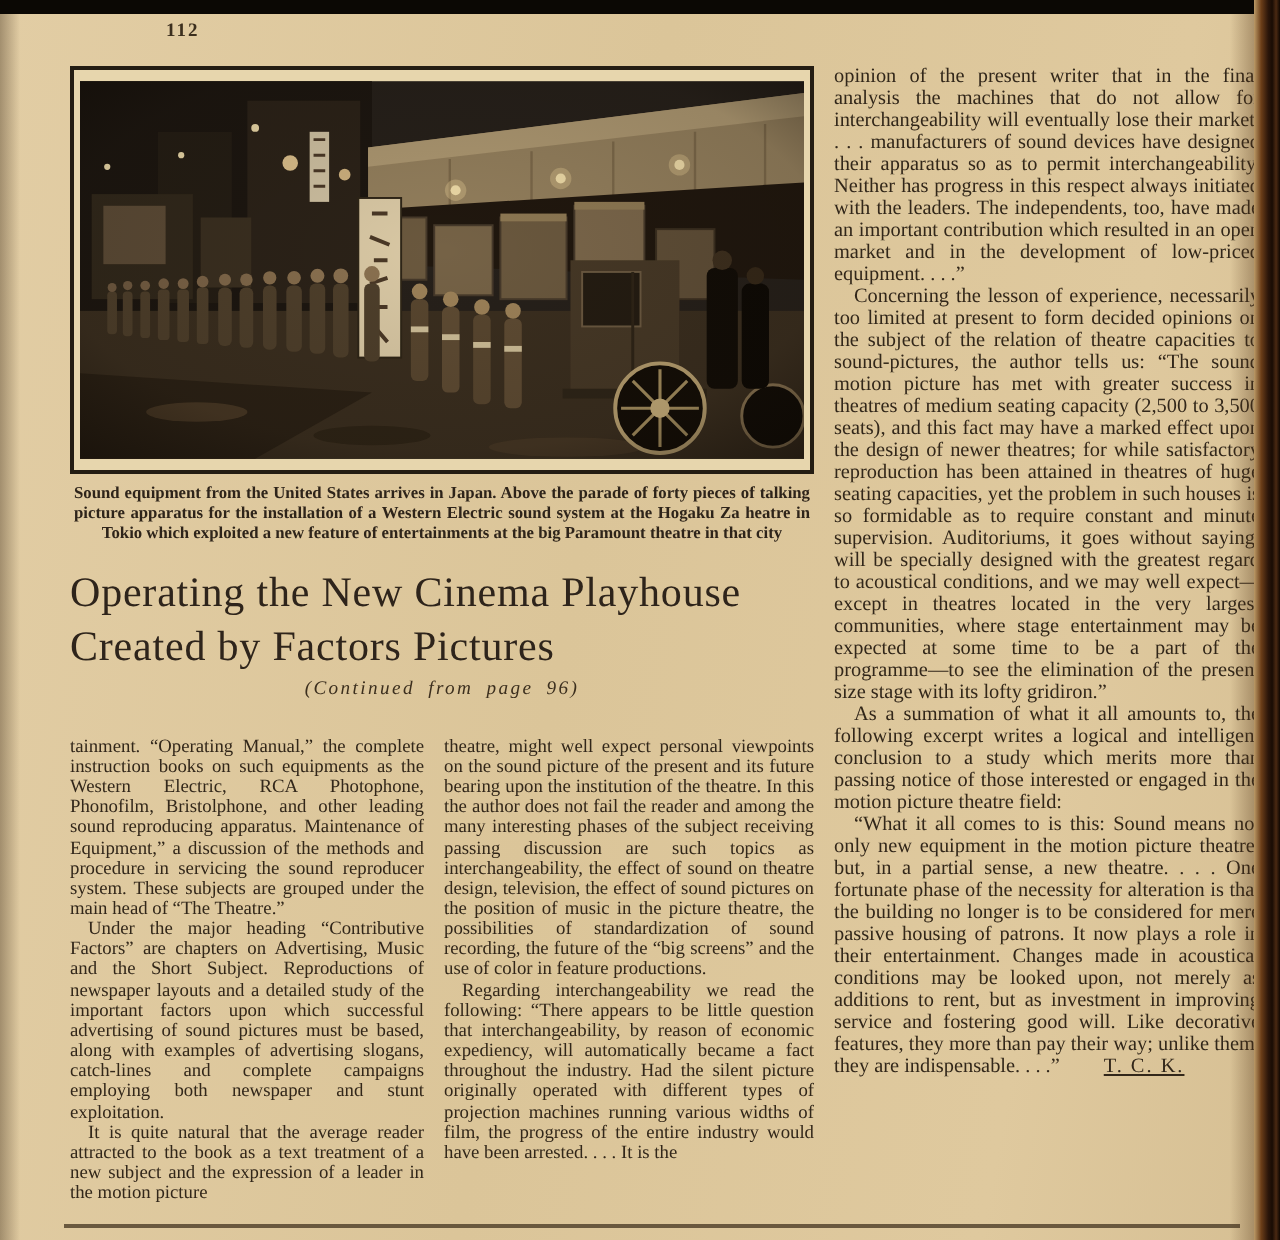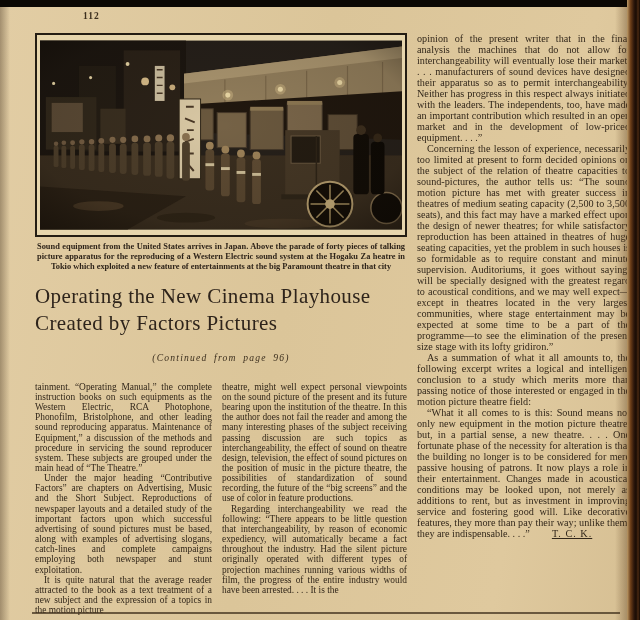--- a/index.html
+++ b/index.html
@@ -22,21 +22,21 @@
   .masthead{font-style:italic;font-size:11.5px;letter-spacing:2.2px;word-spacing:5px;
     color:#46361f;margin-right:18px;}
   .main{position:absolute;top:33px;left:35px;right:15px;bottom:0;display:flex;z-index:2;}
   .left-block{width:372px;flex:none;}
   .photo-frame{border:2px solid #241d13;background:#e7d6ad;padding:3px;width:362px;height:194px;}
   .photo-frame svg{display:block;}
   .caption{margin-top:5px;font-weight:700;font-size:8.4px;line-height:9.9px;
     text-align:justify;text-align-last:center;color:#2e241a;padding:0 2px;}
   .title{margin-top:11px;font-size:21px;line-height:27px;text-align:left;
     font-weight:400;letter-spacing:0.4px;color:#2e241b;}
-  .continued{margin-top:15px;text-align:center;font-style:italic;font-size:9.6px;
+  .continued{margin-top:2px;text-align:center;font-style:italic;font-size:9.6px;
     letter-spacing:1.2px;word-spacing:3px;color:#3c2f1e;}
   .cols{display:flex;margin-top:19px;gap:10px;}
   .colA{width:177px;flex:none;}
   .colB{flex:1;}
   .cols p{margin:0;font-size:9.4px;line-height:10.15px;text-align:justify;text-indent:9px;}
   .right-col{flex:none;width:213px;margin-left:10px;}
   .right-col p{margin:0;font-size:10.2px;line-height:11px;text-align:justify;text-indent:10px;}
   p.no-indent{text-indent:0;}
   .sig{padding-left:22px;letter-spacing:1px;text-decoration:underline;}
   .bottom-rule{position:absolute;left:32px;right:20px;top:612px;height:2px;
@@ -168,33 +168,33 @@
               <circle cx="24.5" cy="105" r="2.4" fill="#6f5940"></circle>
             <rect x="14" y="108" width="5" height="22" rx="2"></rect>
               <circle cx="16.5" cy="106" r="2.3" fill="#6f5940"></circle>
             <rect x="146" y="104" width="8" height="40" rx="3"></rect>
               <circle cx="150" cy="99" r="4" fill="#8a7150"></circle>
           </g>
           <rect width="372" height="194" fill="url(#vg)"></rect>
         </svg>
       </div>
 
-      <div class="caption">Sound equipment from the United States arrives in Japan.  Above the parade of forty pieces of talking picture apparatus for the reproducing of a Western Electric sound system at the Hogaku Za heatre in Tokio which exploited a new feature of entertainments at the big Paramount theatre in that city</div>
+      <div class="caption">Sound equipment from the United States arrives in Japan.  Above the parade of forty pieces of talking picture apparatus for the installation of a Western Electric sound system at the Hogaku Za heatre in Tokio which exploited a new feature of entertainments at the big Paramount theatre in that city</div>
 
       <div class="title">
         <div>Operating the New Cinema Playhouse</div>
         <div>Created by Factors Pictures</div>
       </div>
       <div class="continued">(Continued from page 96)</div>
 
       <div class="cols">
         <div class="colA">
           <p class="no-indent">tainment.  “Operating Manual,” the complete instruction books on such equipments as the Western Electric, RCA Photophone, Phonofilm, Bristolphone, and other leading sound reproducing apparatus.  Maintenance of Equipment,” a discussion of the methods and procedure in servicing the sound reproducer system.  These subjects are grouped under the main head of “The Theatre.”</p>
           <p>Under the major heading “Contributive Factors” are chapters on Advertising, Music and the Short Subject.  Reproductions of newspaper layouts and a detailed study of the important factors upon which successful advertising of sound pictures must be based, along with examples of advertising slogans, catch-lines and complete campaigns employing both newspaper and stunt exploitation.</p>
-          <p>It is quite natural that the average reader attracted to the book as a text treatment of a new subject and the expression of a topics in the motion picture</p>
+          <p>It is quite natural that the average reader attracted to the book as a text treatment of a new subject and the expression of a leader in the motion picture</p>
         </div>
         <div class="colB">
           <p class="no-indent">theatre, might well expect personal viewpoints on the sound picture of the present and its future bearing upon the institution of the theatre.  In this the author does not fail the reader and among the many interesting phases of the subject receiving passing discussion are such topics as interchangeability, the effect of sound on theatre design, television, the effect of sound pictures on the position of music in the picture theatre, the possibilities of standardization of sound recording, the future of the “big screens” and the use of color in feature productions.</p>
           <p>Regarding interchangeability we read the following: “There appears to be little question that interchangeability, by reason of economic expediency, will automatically became a fact throughout the industry.  Had the silent picture originally operated with different types of projection machines running various widths of film, the progress of the entire industry would have been arrested. . . . It is the</p>
         </div>
       </div>
     </div>
 
     <div class="right-col">
       <p class="no-indent">opinion of the present writer that in the final analysis the machines that do not allow for interchangeability will eventually lose their market. . . . manufacturers of sound devices have designed their apparatus so as to permit interchangeability.  Neither has progress in this respect always initiated with the leaders.  The independents, too, have made an important contribution which resulted in an open market and in the development of low-priced equipment. . . .”</p>

